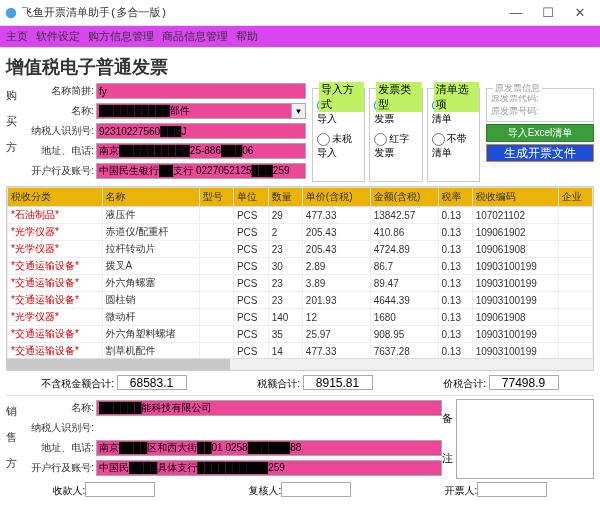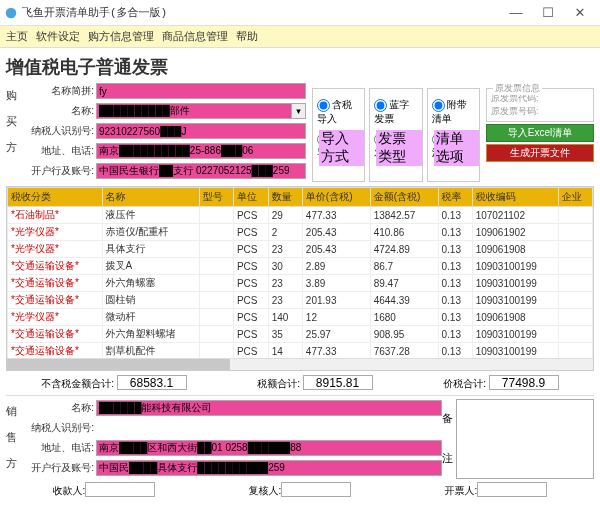--- a/index.html
+++ b/index.html
@@ -1,41 +1,41 @@
 <!DOCTYPE html>
 <html><head>
 <meta charset="utf-8">
 <style>
 * { box-sizing: border-box; margin: 0; padding: 0; }
 body { font-family: "Microsoft YaHei", SimSun, Arial, sans-serif; font-size: 11px; background: #f0f0f0; width: 600px; height: 505px; overflow: hidden; }
 .titlebar { background: #fff; height: 26px; display: flex; align-items: center; padding: 0 4px; border-bottom: 1px solid #e0e0e0; }
 .titlebar .icon { width: 14px; height: 14px; margin-right: 4px; }
 .titlebar .title { flex: 1; font-size: 11px; color: #333; font-family: Liberation Mono, monospace; }
 .titlebar .wbtn { width: 32px; text-align: center; color: #555; font-size: 13px; cursor: pointer; }
-.menubar { background: #fef9c3; height: 22px; display: flex; align-items: center; padding: 0 6px; gap: 8px; border-bottom: 1px solid #ddd; }
+.menubar { background: #d946ef; height: 22px; display: flex; align-items: center; padding: 0 6px; gap: 8px; border-bottom: 1px solid #ddd; }
 .menubar span { font-size: 11px; color: #333; cursor: pointer; }
 .content { background: #fff; padding: 4px 6px; }
 .bigtitle { text-align: left; font-size: 18px; font-weight: bold; color: #333; padding: 3px 0; }
 .topsection { display: flex; gap: 6px; }
 .buyerbox { flex: 0 0 300px; }
 .vlabel { display: inline-flex; flex-direction: column; justify-content: space-around; width: 14px; font-size: 11px; color: #333; vertical-align: top; height: 78px; float: left; margin-right: 4px; }
 .formrows { overflow: hidden; }
 .frow { display: flex; align-items: center; margin-bottom: 2px; height: 18px; }
 .frow label { width: 72px; text-align: right; font-size: 10px; color: #333; padding-right: 2px; }
 .frow input { flex: 1; height: 16px; border: 1px solid #aaa; font-size: 10px; padding: 0 2px; background: #ec4899; }
 .frow .dd { width: 14px; text-align: center; border: 1px solid #aaa; border-left: none; height: 16px; line-height: 14px; font-size: 9px; background: #eee; }
 .optgroup { border: 1px solid #ccc; padding: 3px 4px; font-size: 10px; position: relative; margin-top: 6px; }
-.optgroup .legend { position: absolute; top: -7px; left: 6px; background: #f0abfc; padding: 0 2px; font-size: 14px; margin-top: 48px; }
+.optgroup .legend { position: absolute; top: -7px; left: 6px; background: #bef264; padding: 0 2px; font-size: 11px; }
 .optgroup .opt { display: block; margin: 6px 0; }
 .optgroup input[type=radio] { margin-right: 2px; vertical-align: middle; }
 .rightcol { flex: 0 0 108px; display: flex; flex-direction: column; gap: 2px; }
 .origbox { border: 1px solid #ccc; padding: 3px 4px; font-size: 9px; color: #999; position: relative; margin-top: 6px; }
 .origbox .legend { position: absolute; top: -7px; left: 6px; background: #fff; padding: 0 2px; }
 .greenbtn { background: #3a9d3a; color: #fff; border: 1px solid #2d7d2d; height: 18px; font-size: 10px; cursor: pointer; width: 100%; }
-.orangebtn { background: #b91c1c; color: #fff; border: 1px solid #c88830; height: 18px; font-size: 10px; cursor: pointer; width: 100%; }
+.orangebtn { background: #1d4ed8; color: #fff; border: 1px solid #c88830; height: 18px; font-size: 12px; cursor: pointer; width: 100%; }
 .tablewrap { border: 1px solid #ccc; margin-top: 4px; height: 185px; overflow: hidden; position: relative; }
 table { border-collapse: collapse; width: 100%; font-size: 10px; }
 th { background: #eab308; border: 1px solid #ddd; padding: 2px 3px; text-align: left; font-weight: normal; color: #333; height: 18px; white-space: nowrap; }
 td { border: 1px solid #eee; padding: 1px 3px; color: #333; height: 15px; white-space: nowrap; }
 td.red { color: #c00; }
 .hscroll { position: absolute; bottom: 0; left: 0; right: 0; height: 12px; background: #f0f0f0; border-top: 1px solid #ddd; }
 .hscroll .thumb { position: absolute; left: 0; width: 38%; height: 100%; background: #c8c8c8; }
 .totals { display: flex; justify-content: space-around; padding: 4px 0; font-size: 10px; }
 .totals input { width: 70px; height: 15px; border: 1px solid #aaa; font-size: 12px; padding: 0 12px; }
 .sellerbox { display: flex; border-top: 1px solid #ddd; padding-top: 3px; }
@@ -170,21 +170,21 @@
             <td>PCS</td>
             <td>2</td>
             <td>205.43</td>
             <td>410.86</td>
             <td>0.13</td>
             <td>109061902</td>
             <td></td>
           </tr>
           <tr>
             <td class="red">*光学仪器*</td>
-            <td>具体支行</td>
+            <td>拉杆转动片</td>
             <td></td>
             <td>PCS</td>
             <td>23</td>
             <td>205.43</td>
             <td>4724.89</td>
             <td>0.13</td>
             <td>109061908</td>
             <td></td>
           </tr>
           <tr>

